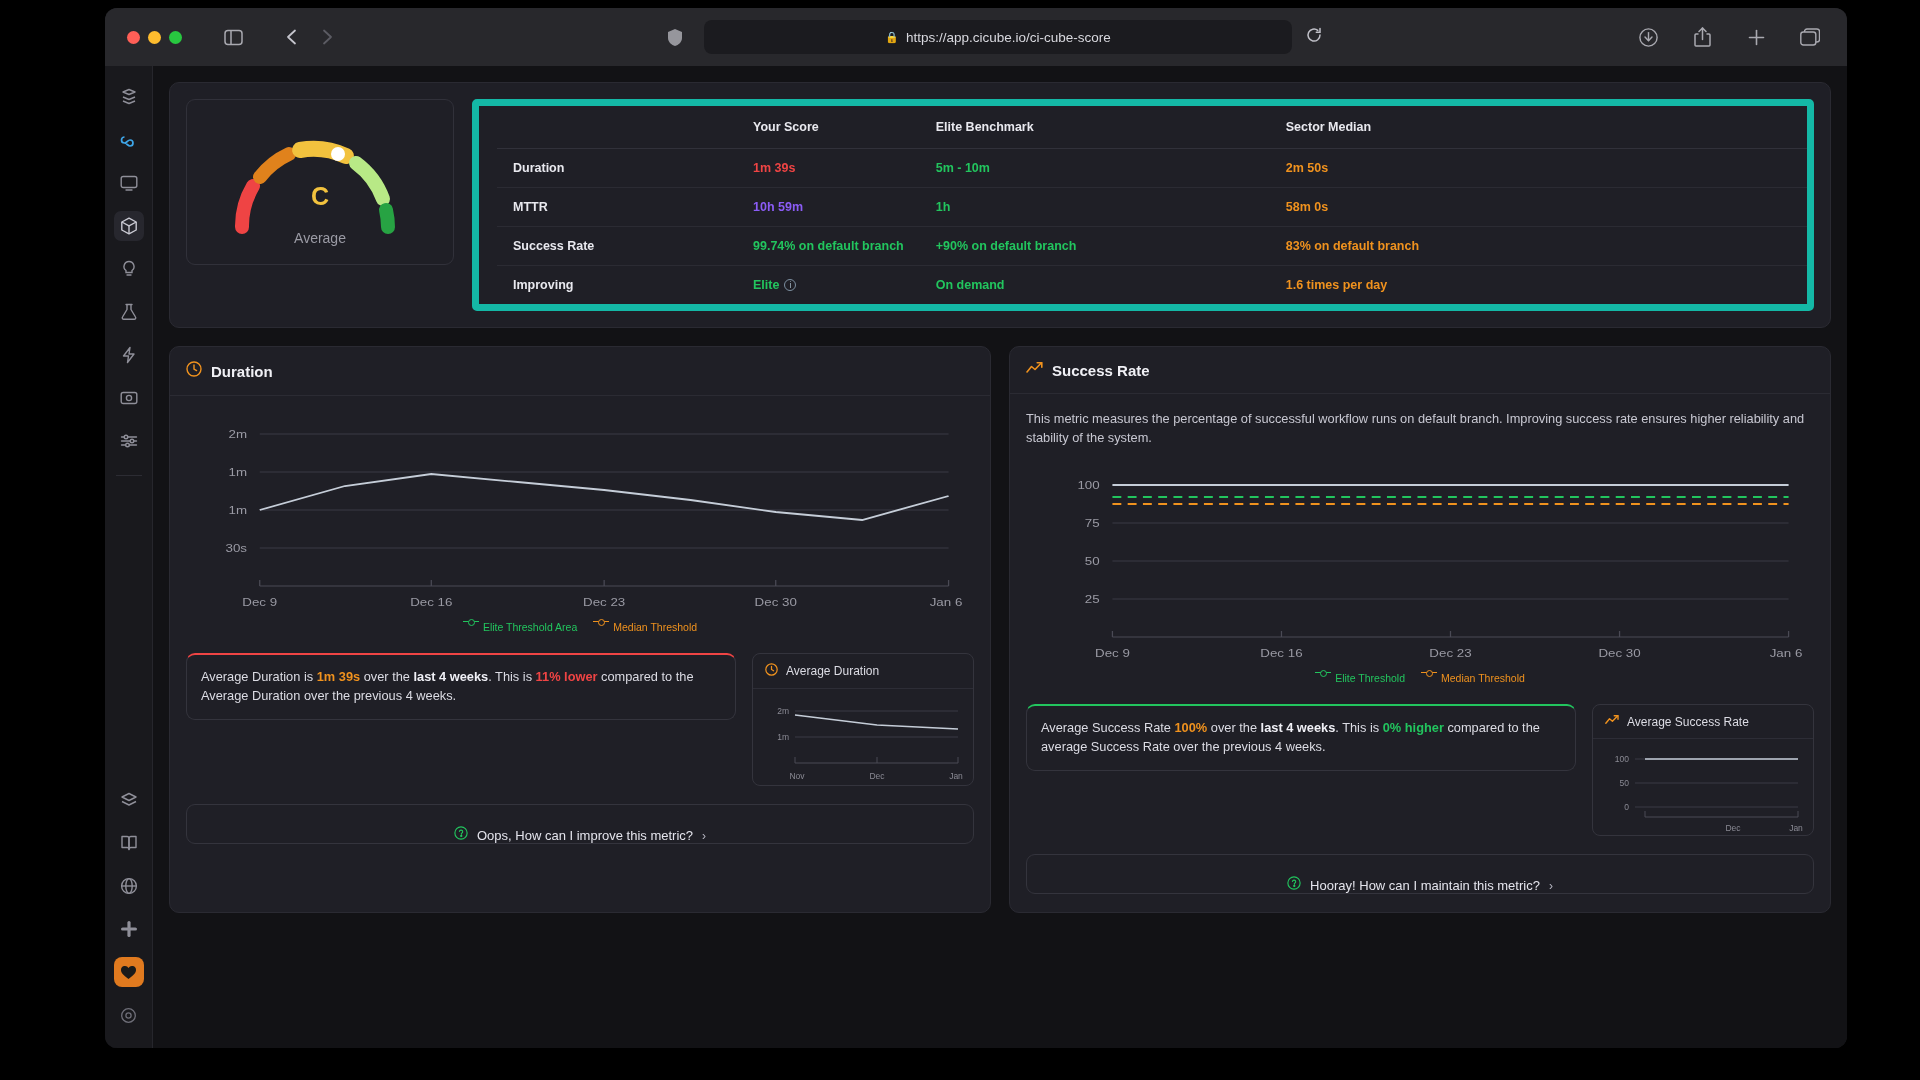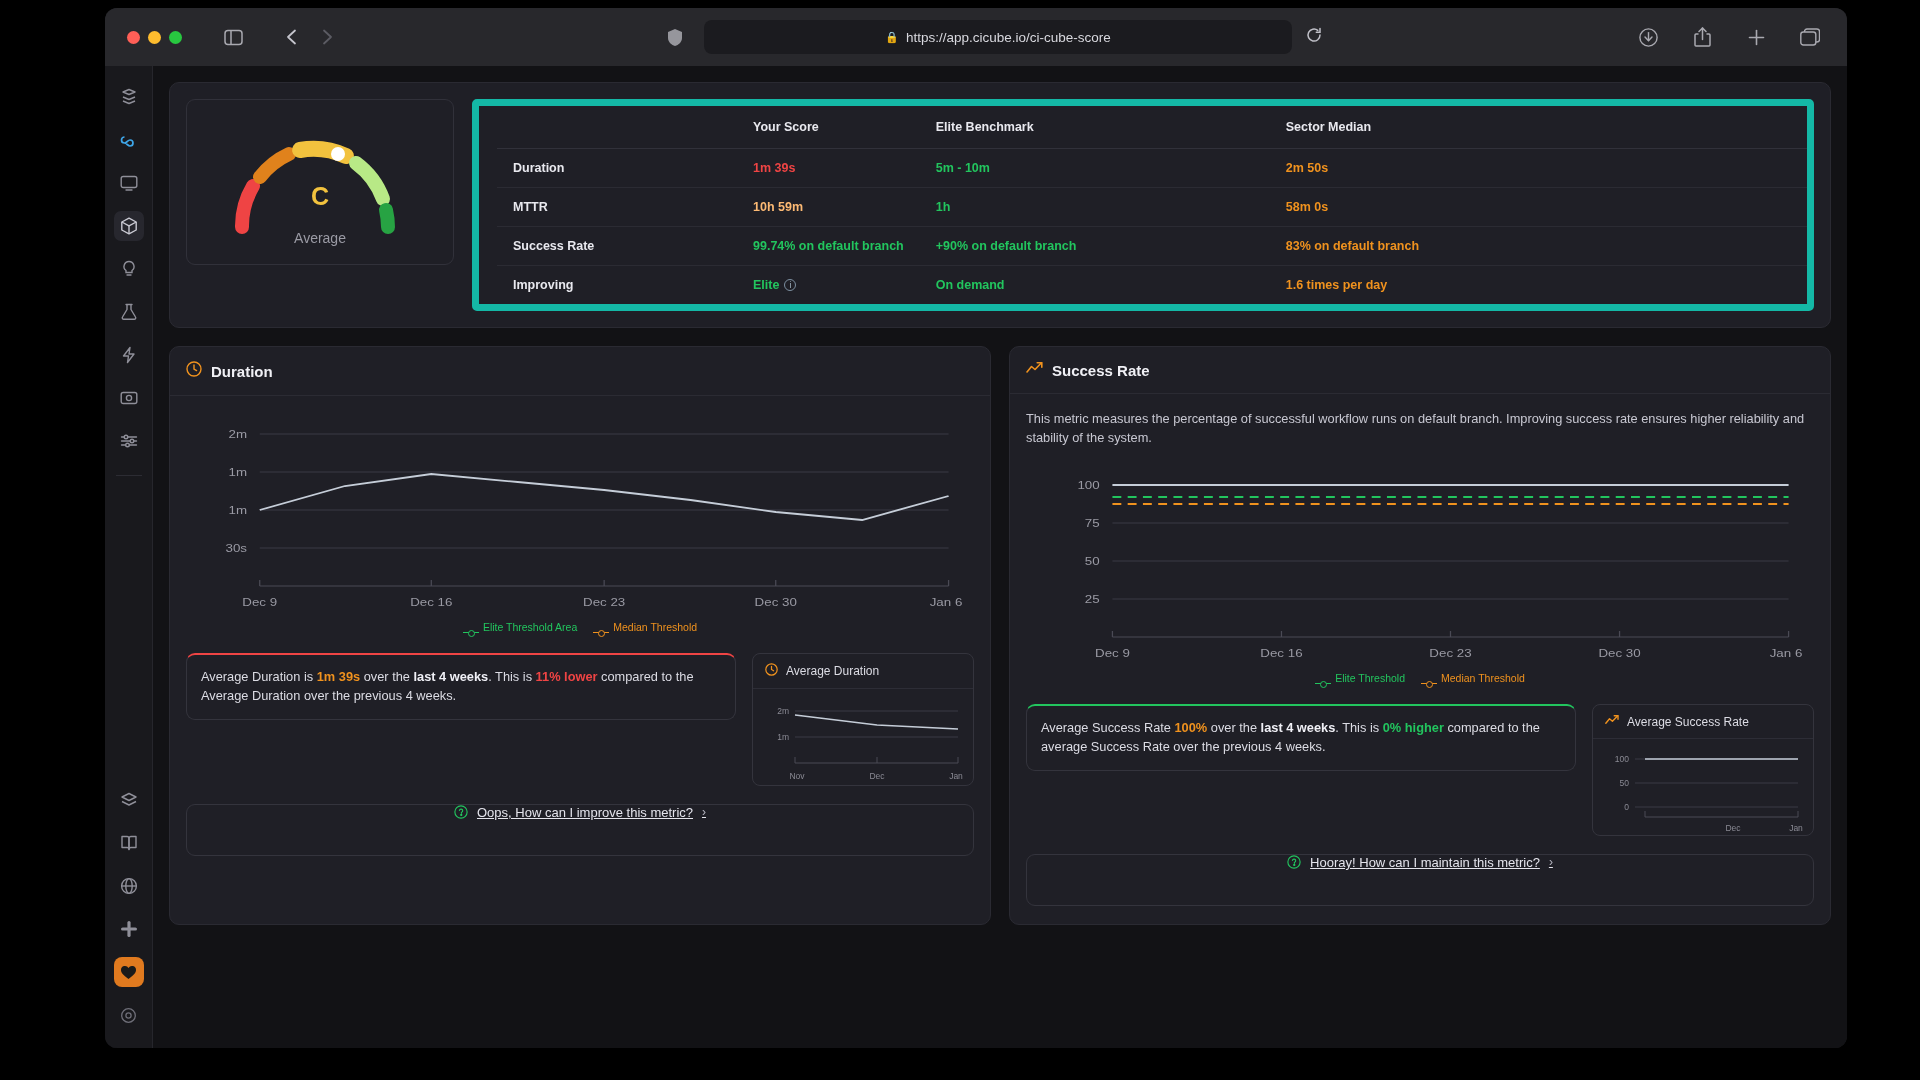--- a/index.html
+++ b/index.html
@@ -197,21 +197,21 @@
   .panel-desc {
     font-size: 12.8px; color: #c8c8d2; line-height: 1.45;
     margin-bottom: 16px;
   }
 
   .chart-area { position: relative; height: 205px; margin-bottom: 2px; }
   .chart-legend {
     display: flex; justify-content: center; gap: 16px;
     font-size: 10.5px; margin-top: 4px;
   }
-  .lg { display: flex; align-items: flex-end; gap: 4px; }
+  .lg { display: flex; align-items: flex-start; gap: 4px; }
   .lg .lgline { width: 16px; height: 0; border-top: 1.5px solid currentColor; position: relative; }
   .lg .lgline::after {
     content: ''; position: absolute; left: 5px; top: -3px;
     width: 5px; height: 5px; border-radius: 50%;
     border: 1.5px solid currentColor; background: #1f1f26;
   }
   .lg-green { color: #22c55e; }
   .lg-orange { color: #f0921e; }
 
   
@@ -247,24 +247,24 @@
     padding: 9px 12px;
     font-size: 12px; color: #dcdce4;
     border-bottom: 1px solid #2d2d36;
   }
   .mini-chart { height: 96px; position: relative; }
 
   .cta {
     margin-top: 18px;
     border: 1px solid #34343d;
     border-radius: 9px;
-    height: 52px;
-    display: flex; align-items: flex-start; justify-content: center;
+    height: 40px;
+    display: flex; align-items: flex-end; justify-content: center;
     gap: 9px;
-    font-size: 13px; color: #e4e4ec; text-decoration: underline;
+    font-size: 13px; color: #e4e4ec;
   }
   .cta .chev { color: #b5b5c0; font-size: 12px; }
 
   .ico-orange { color: #f0921e; }
   .ico-green { color: #22c55e; }
   .ico-red { color: #ef4444; }
 
   svg.axis text { font-size: 10.5px; fill: #9a9aa4; font-family: "Liberation Sans", sans-serif; }
   svg.mini text { font-size: 8.5px; fill: #8a8a94; font-family: "Liberation Sans", sans-serif; }
 </style>
@@ -484,21 +484,21 @@
             </thead>
             <tbody>
                 <tr>
                   <td class="metric-name">Duration</td>
                   <td style="color: rgb(239, 68, 68);">1m 39s</td>
                   <td style="color: rgb(34, 197, 94);">5m - 10m</td>
                   <td style="color: rgb(240, 146, 30);">2m 50s</td>
                 </tr>
                 <tr>
                   <td class="metric-name">MTTR</td>
-                  <td style="color: #fdba74;">10h 59m</td>
+                  <td style="color: #8b5cf6;">10h 59m</td>
                   <td style="color: rgb(34, 197, 94);">1h</td>
                   <td style="color: rgb(240, 146, 30);">58m 0s</td>
                 </tr>
                 <tr>
                   <td class="metric-name">Success Rate</td>
                   <td style="color: rgb(34, 197, 94);">99.74% on default branch</td>
                   <td style="color: rgb(34, 197, 94);">+90% on default branch</td>
                   <td style="color: rgb(240, 146, 30);">83% on default branch</td>
                 </tr>
                 <tr>

